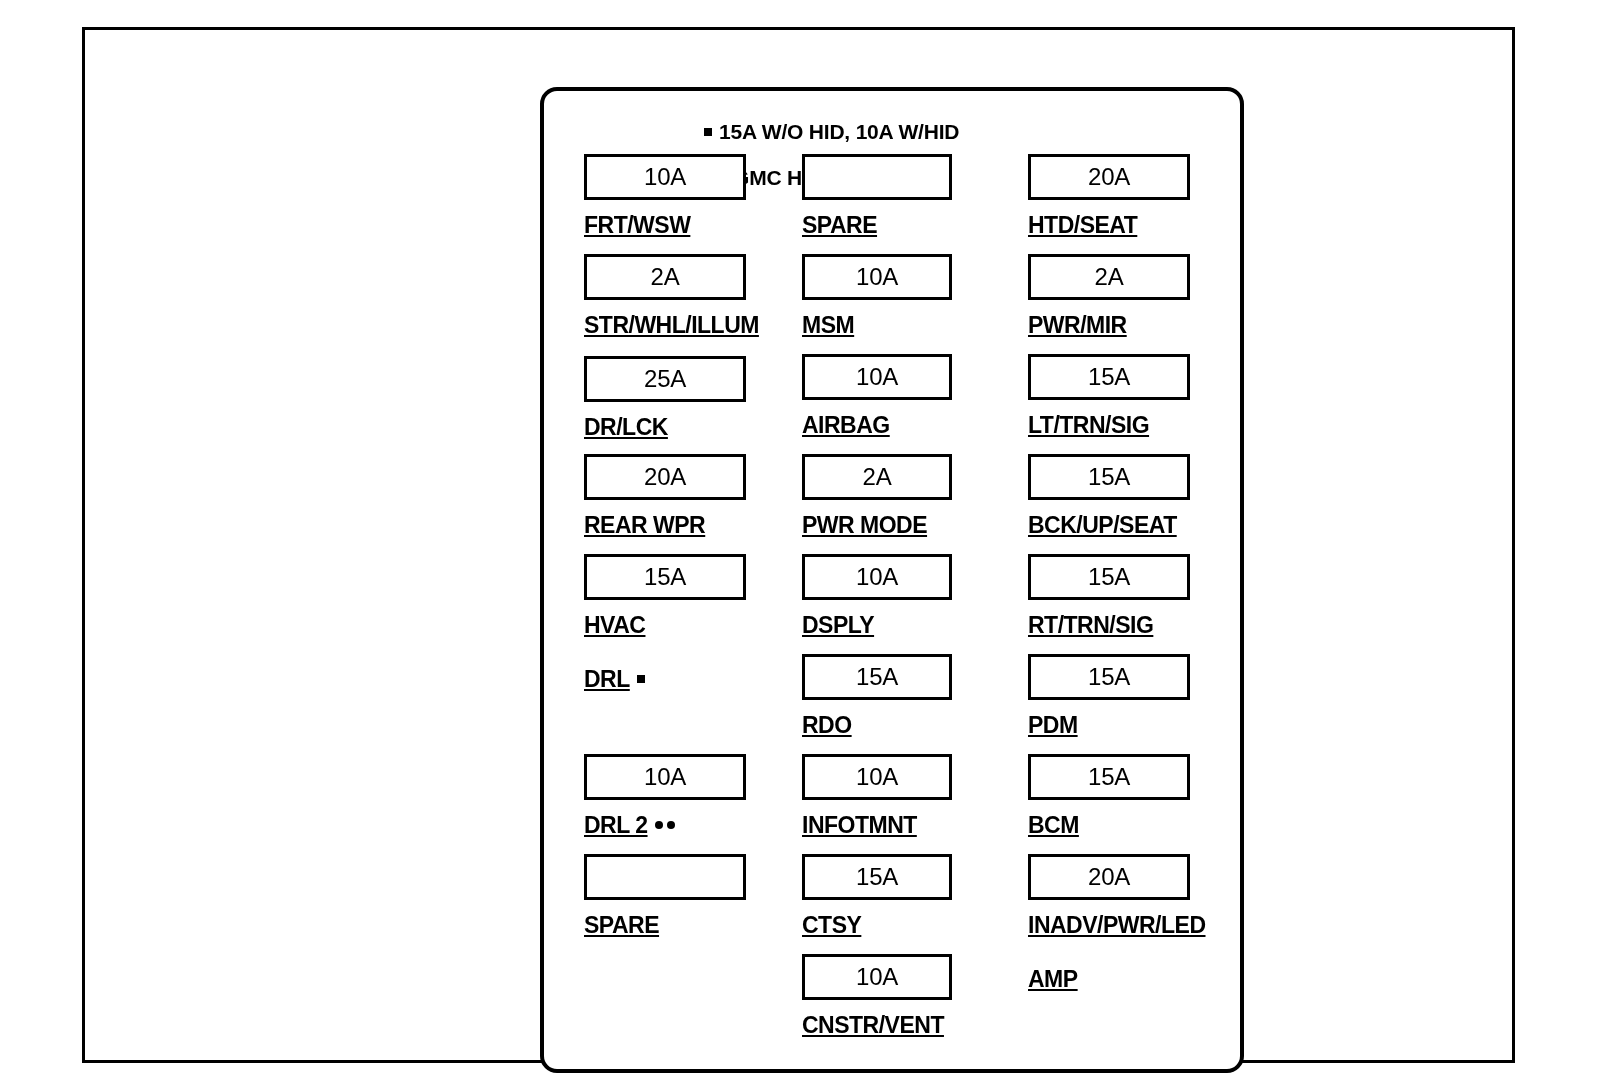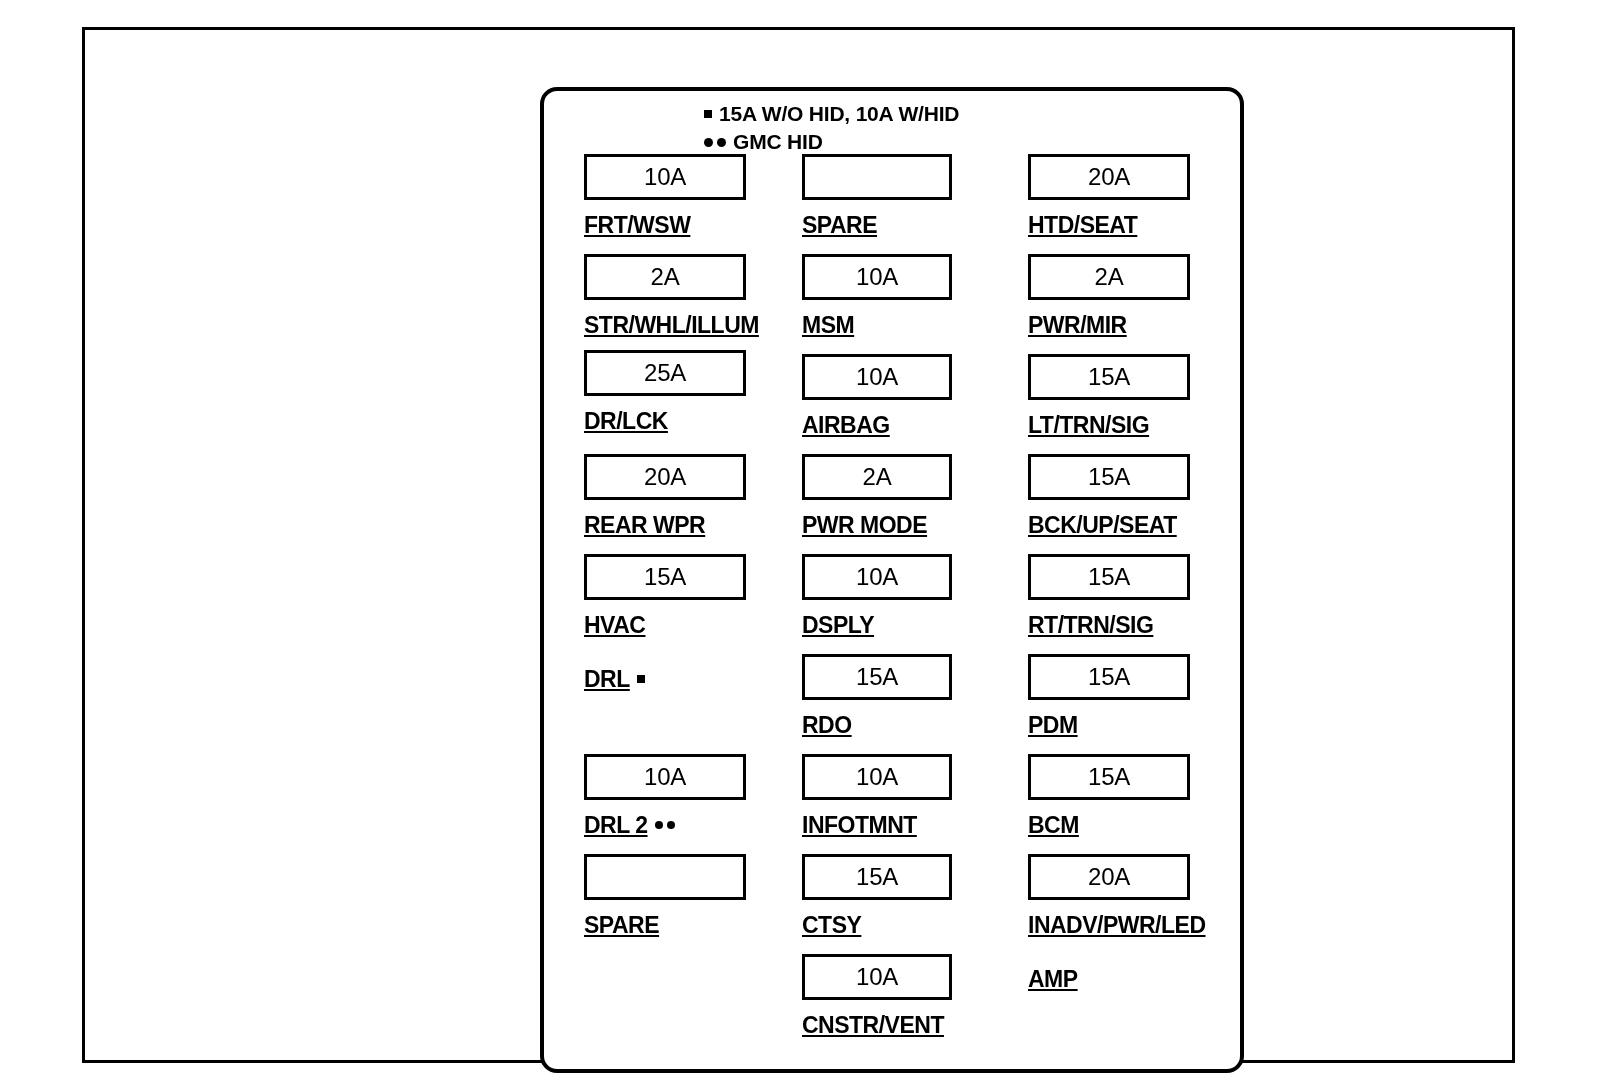--- a/index.html
+++ b/index.html
@@ -49,20 +49,21 @@
     width: 520px;
   }
   .legend-line {
     display: flex;
     align-items: center;
     height: 28px;
     font-size: 21px;
     font-weight: bold;
     letter-spacing: -0.2px;
     white-space: nowrap;
+    margin-top: 18px;
   }
   .legend-marks {
     display: inline-flex;
     align-items: center;
     margin-right: 7px;
   }
   .mark-square {
     width: 8px;
     height: 8px;
     background: #000;
@@ -174,21 +175,21 @@
             <span class="fuse-rating">10A</span>
           </div>
           <div class="fuse-label"><span>MSM</span></div>
         </div>
         <div class="fuse-cell col-3" style="top: 163px;">
           <div class="fuse-box">
             <span class="fuse-rating">2A</span>
           </div>
           <div class="fuse-label"><span>PWR/MIR</span></div>
         </div>
-        <div class="fuse-cell col-1" style="top: 259px;">
+        <div class="fuse-cell col-1" style="top: 265px;">
           <div class="fuse-box">
             <span class="fuse-rating">25A</span>
           </div>
           <div class="fuse-label"><span>DR/LCK</span></div>
         </div>
         <div class="fuse-cell col-2" style="top: 263px;">
           <div class="fuse-box">
             <span class="fuse-rating">10A</span>
           </div>
           <div class="fuse-label"><span>AIRBAG</span></div>

